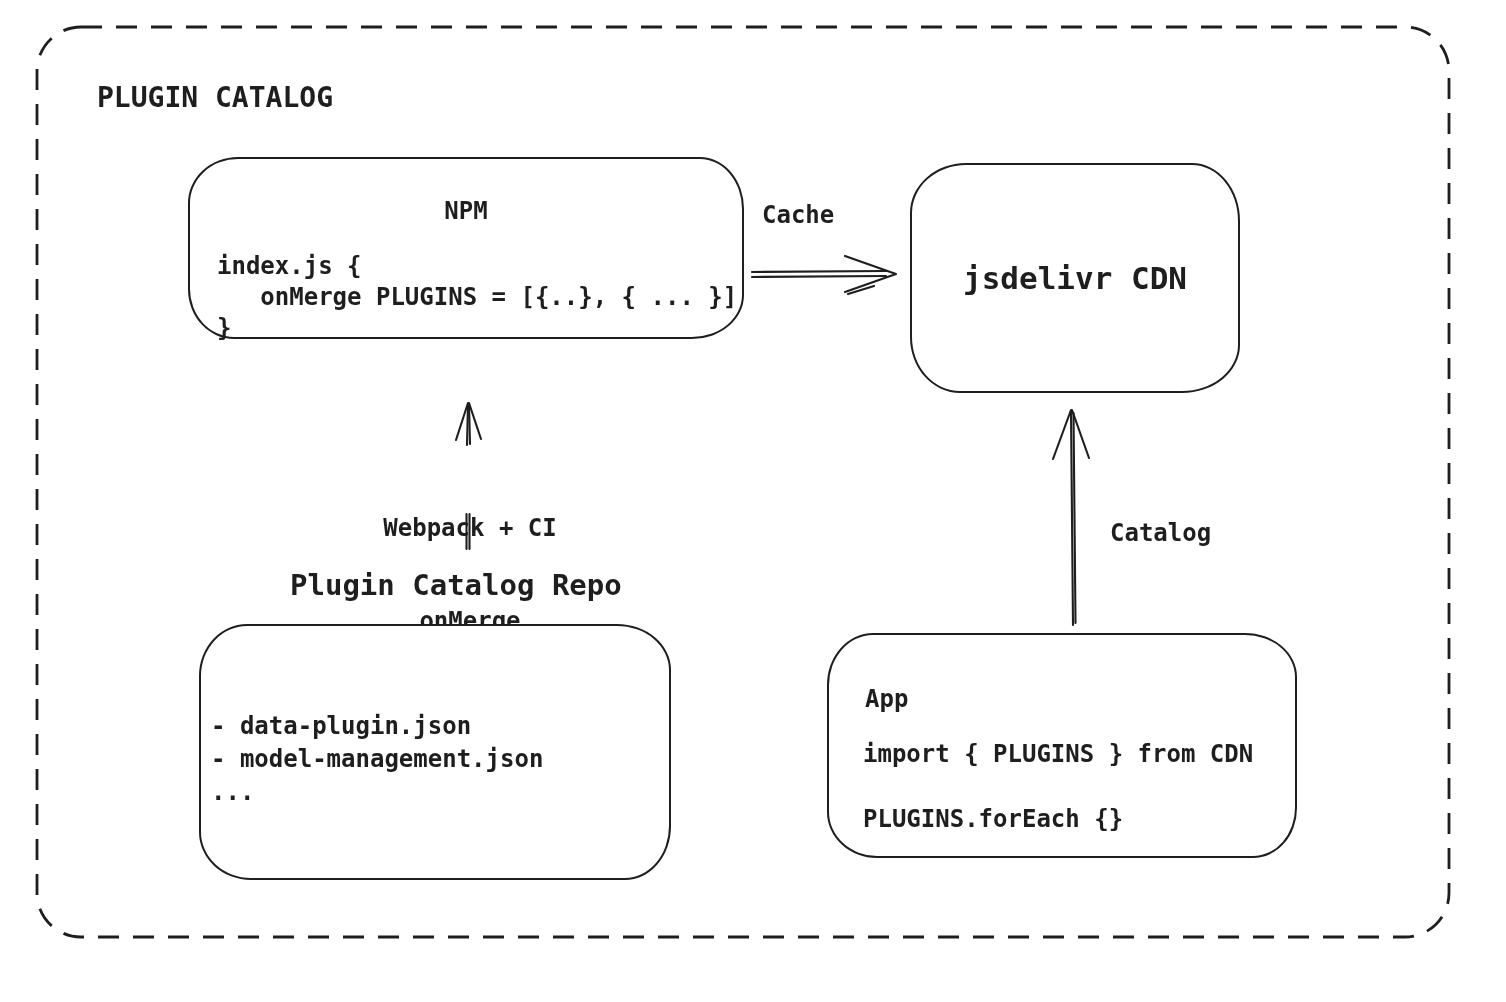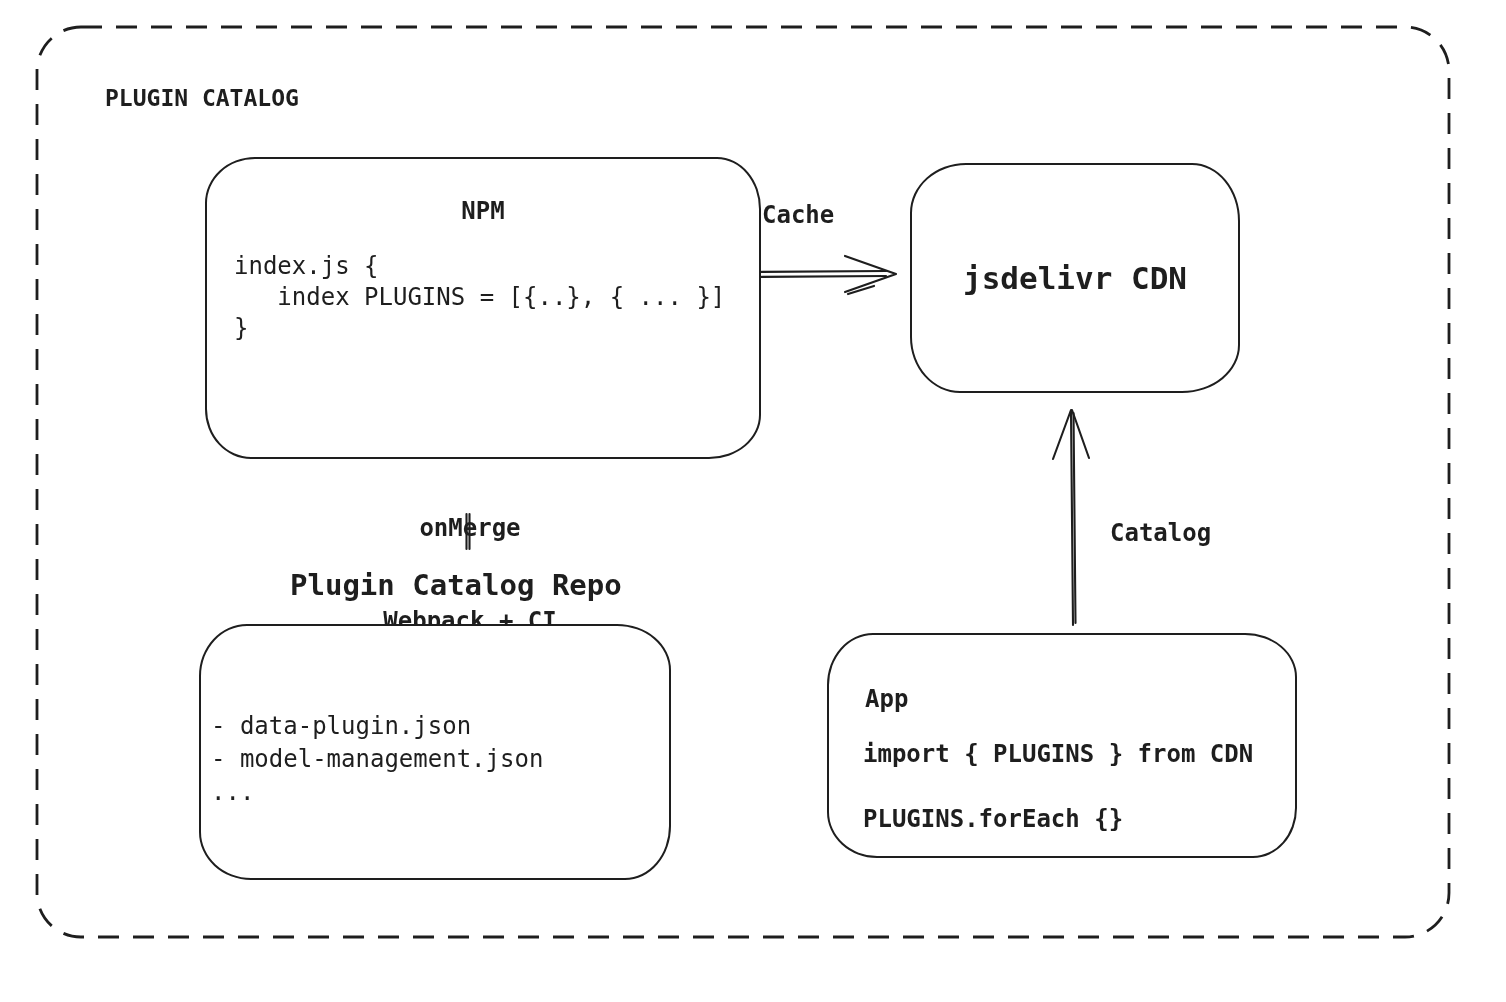--- a/index.html
+++ b/index.html
@@ -41,21 +41,21 @@
     left: 0;
     width: 100%;
     text-align: center;
     font-size: 24px;
     font-weight: 600;
     white-space: pre;
   }
   .code {
     position: absolute;
     font-size: 24px;
-    font-weight: 400;
+    font-weight: 700;
   }
   .code-line {
     white-space: pre;
     line-height: 31px;
   }
   .repo-line {
     white-space: pre;
     line-height: 33px;
   }
   .abs-line {
@@ -100,42 +100,42 @@
     </g>
 
     <g stroke="#1e1e1e" stroke-width="2.1" fill="none" stroke-linecap="round" stroke-linejoin="round">
       <path d="M1073 625 L1071 411"></path>
       <path d="M1075.5 623 L1073.5 413"></path>
       <path d="M1053 459 L1071 410"></path>
       <path d="M1089 458 L1072 410"></path>
     </g>
   </svg>
 
-  <div class="label" style="left:97px; top:83px; font-size:23px;margin-left:8px;">PLUGIN CATALOG</div>
+  <div class="label" style="left:97px; top:83px; font-size:28px;">PLUGIN CATALOG</div>
 
-  <div class="box" style="left:188px; top:157px; width:556px; height:302px;
-              border-radius:50px 44px 52px 46px / 46px 52px 44px 50px;margin-left:17px;">
+  <div class="box" style="left:188px; top:157px; width:556px; height:182px;
+              border-radius:50px 44px 52px 46px / 46px 52px 44px 50px;">
     <div class="box-title" style="top:38px;">NPM</div>
     <div class="code" style="left:27px; top:92px;">
       <div class="code-line">index.js {</div>
-      <div class="code-line">   index PLUGINS = [{..}, { ... }]</div>
+      <div class="code-line">   onMerge PLUGINS = [{..}, { ... }]</div>
       <div class="code-line">}</div>
     </div>
   </div>
 
   <div class="label" style="left:762px; top:200px;">Cache</div>
 
   <div class="box" style="left:910px; top:163px; width:330px; height:230px;
               border-radius:56px 48px 58px 50px / 50px 58px 48px 56px;">
     <div class="cdn-center">jsdelivr CDN</div>
   </div>
 
   <div class="label" style="left:330px; top:451px; width:280px; text-align:center; line-height:31px;">
+    <div>Webpack + CI</div>
     <div>onMerge</div>
-    <div>Webpack + CI</div>
   </div>
 
   <div class="label" style="left:290px; top:570px; font-size:29px;">Plugin Catalog Repo</div>
 
   <div class="box" style="left:199px; top:624px; width:472px; height:256px;
               border-radius:48px 54px 46px 52px / 52px 46px 54px 48px;">
     <div class="code" style="left:10px; top:84px;">
       <div class="repo-line">- data-plugin.json</div>
       <div class="repo-line">- model-management.json</div>
       <div class="repo-line">...</div>

